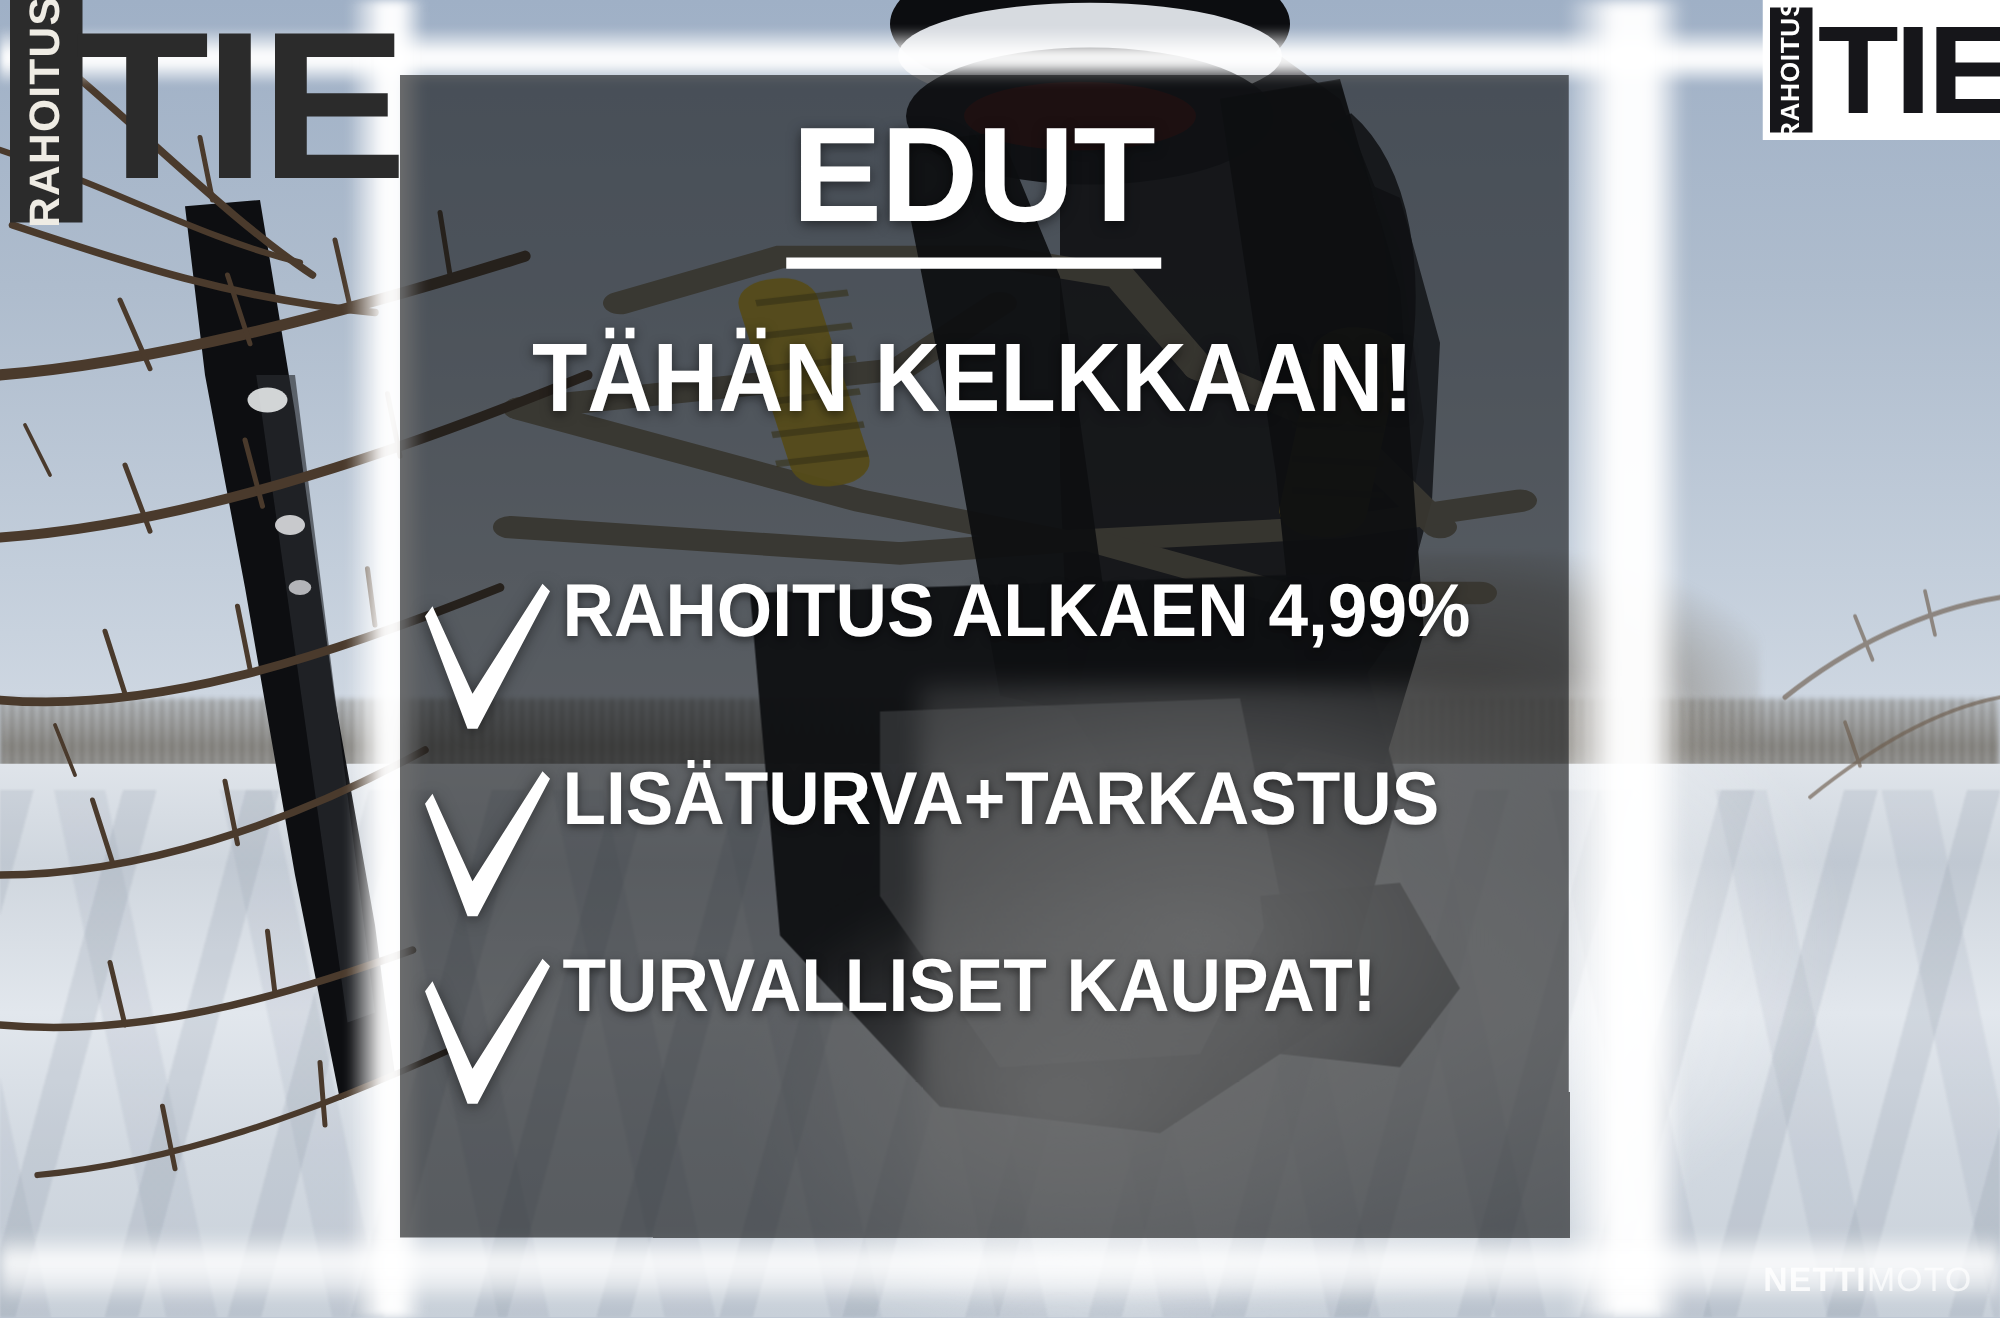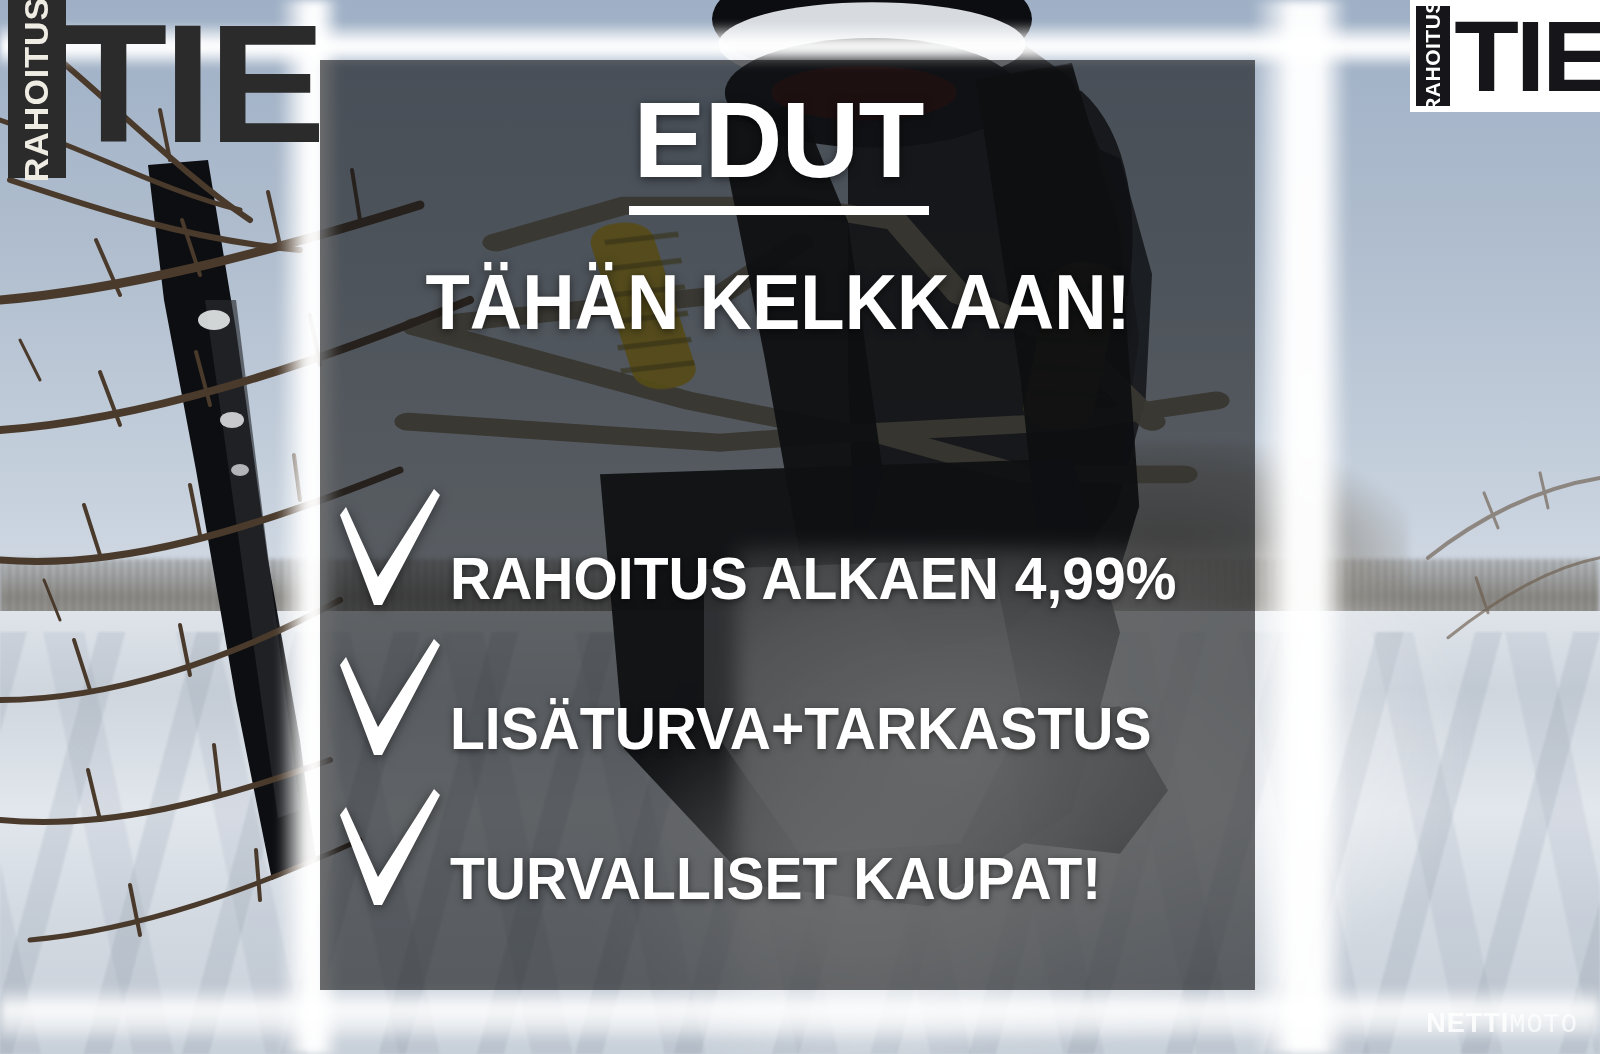--- a/index.html
+++ b/index.html
@@ -106,21 +106,21 @@
   }
   .subtitle {
     color:#fff; font-weight:bold; font-size:78px; line-height:1;
     margin-top:48px; letter-spacing:0px; white-space:nowrap;
     transform:scaleX(.93); transform-origin:center;
     text-shadow:0 2px 10px rgba(0,0,0,.55);
   }
 
   .bullets { margin-top:118px; width:100%; padding-left:16px; }
   .bullet {
-    display:flex; align-items:flex-end; height:150px;
+    display:flex; align-items:flex-start; height:150px;
   }
   .check {
     width:108px; height:128px; flex:0 0 108px;
     display:flex; align-items:center; justify-content:center;
     margin-right:6px;
   }
   .check svg { width:100%; height:100%; display:block; filter:drop-shadow(0 2px 6px rgba(0,0,0,.5)); }
   .bullet-text {
     color:#fff; font-weight:bold; font-size:60px; line-height:1;
     white-space:nowrap; transform:scaleX(.95); transform-origin:left center;
@@ -164,21 +164,21 @@
     letter-spacing:-3px; padding-left:4px; transform:scaleX(1.06); transform-origin:left center;
   }
 
   
   .watermark {
     position:absolute; right:22px; bottom:14px;
     font-size:27px; letter-spacing:1px; color:rgba(255,255,255,.82);
     display:flex; align-items:baseline;margin-left:36px;
   }
   .watermark .b { font-weight:bold; }
-  .watermark .l { font-weight:normal; opacity:.85;font-family:Liberation Mono, monospace; }
+  .watermark .l { font-weight:normal; opacity:.85; }
 </style>
 </head>
 <body>
 
 <div class="stage">
 
   <div class="photo">
     <div class="sky"></div>
     <div class="treeline2"></div>
     <div class="treeline"></div>

